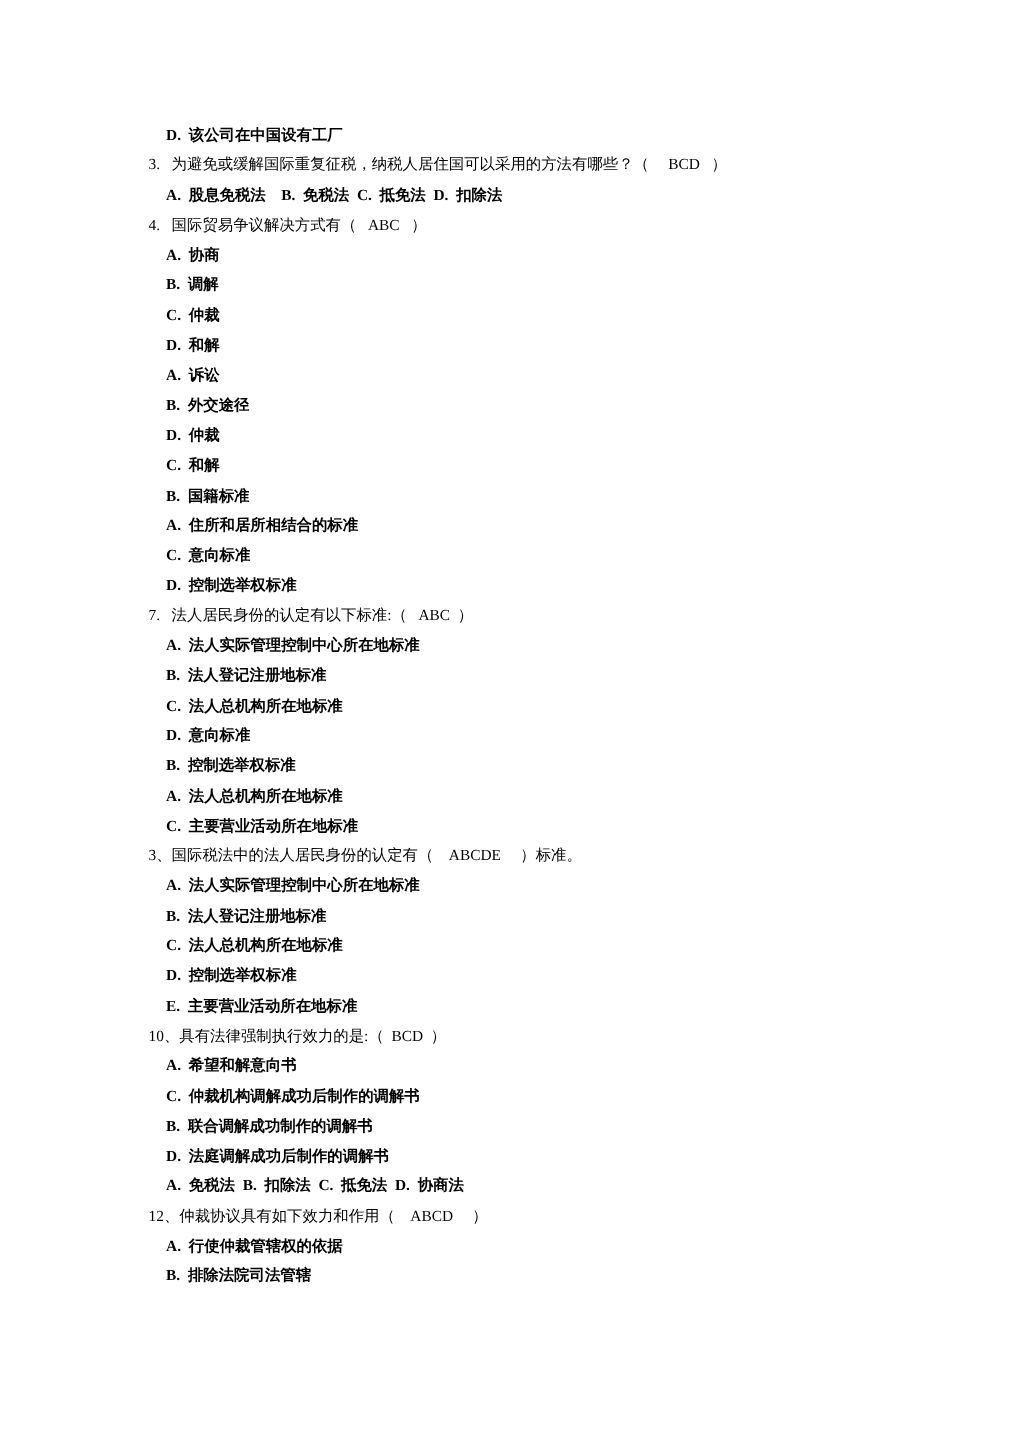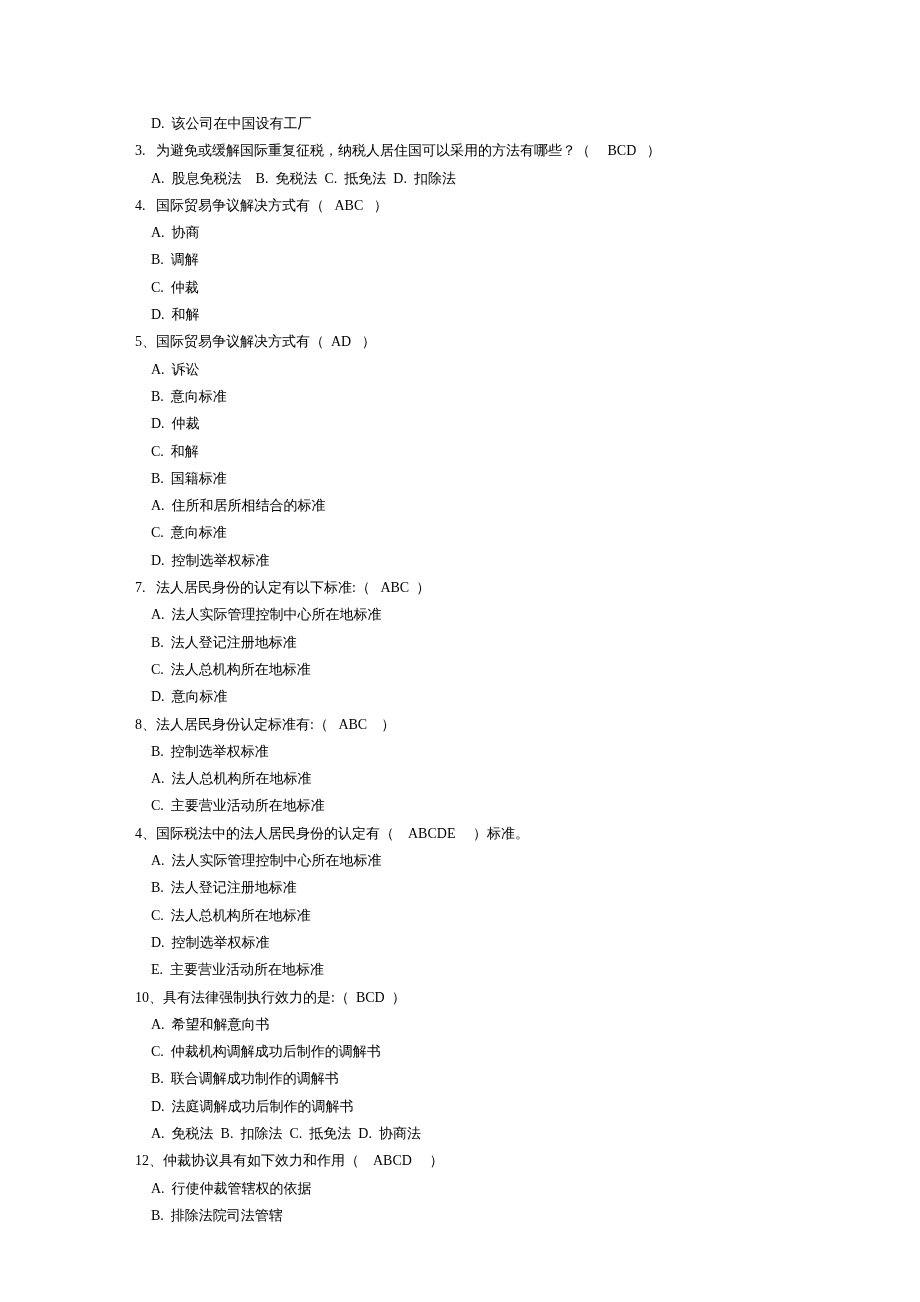--- a/index.html
+++ b/index.html
@@ -9,53 +9,51 @@
       background: #fff;
       font-family: "SimSun", "宋体", serif;
       font-size: 14px;
       color: #000;
       line-height: 1.95;
       padding: 110px 130px 0 135px;
     }
     .line {
       white-space: pre;
     }
-    .indent1 { padding-left: 16px; }
+    .indent1 { padding-left: 16px; font-weight: bold; }
   </style>
 </head>
 <body>
 
 <div id="doc">
     <div class="line indent1">D.  该公司在中国设有工厂</div>
     <div class="line ">3.   为避免或缓解国际重复征税，纳税人居住国可以采用的方法有哪些？（     BCD   ）</div>
     <div class="line indent1">A.  股息免税法    B.  免税法  C.  抵免法  D.  扣除法</div>
     <div class="line ">4.   国际贸易争议解决方式有（   ABC   ）</div>
     <div class="line indent1">A.  协商</div>
     <div class="line indent1">B.  调解</div>
     <div class="line indent1">C.  仲裁</div>
     <div class="line indent1">D.  和解</div>
-    <div class="line ">5、国际贸易争议解决方式有（  AD   ）</div>
     <div class="line indent1">A.  诉讼</div>
-    <div class="line indent1">B.  意向标准</div>
+    <div class="line indent1">B.  外交途径</div>
     <div class="line indent1">D.  仲裁</div>
     <div class="line indent1">C.  和解</div>
     <div class="line indent1">B.  国籍标准</div>
     <div class="line indent1">A.  住所和居所相结合的标准</div>
     <div class="line indent1">C.  意向标准</div>
     <div class="line indent1">D.  控制选举权标准</div>
     <div class="line ">7.   法人居民身份的认定有以下标准:（   ABC  ）</div>
     <div class="line indent1">A.  法人实际管理控制中心所在地标准</div>
     <div class="line indent1">B.  法人登记注册地标准</div>
     <div class="line indent1">C.  法人总机构所在地标准</div>
     <div class="line indent1">D.  意向标准</div>
-    <div class="line ">8、法人居民身份认定标准有:（   ABC    ）</div>
     <div class="line indent1">B.  控制选举权标准</div>
     <div class="line indent1">A.  法人总机构所在地标准</div>
     <div class="line indent1">C.  主要营业活动所在地标准</div>
-    <div class="line ">4、国际税法中的法人居民身份的认定有（    ABCDE     ）标准。</div>
+    <div class="line ">3、国际税法中的法人居民身份的认定有（    ABCDE     ）标准。</div>
     <div class="line indent1">A.  法人实际管理控制中心所在地标准</div>
     <div class="line indent1">B.  法人登记注册地标准</div>
     <div class="line indent1">C.  法人总机构所在地标准</div>
     <div class="line indent1">D.  控制选举权标准</div>
     <div class="line indent1">E.  主要营业活动所在地标准</div>
     <div class="line ">10、具有法律强制执行效力的是:（  BCD  ）</div>
     <div class="line indent1">A.  希望和解意向书</div>
     <div class="line indent1">C.  仲裁机构调解成功后制作的调解书</div>
     <div class="line indent1">B.  联合调解成功制作的调解书</div>
     <div class="line indent1">D.  法庭调解成功后制作的调解书</div>

